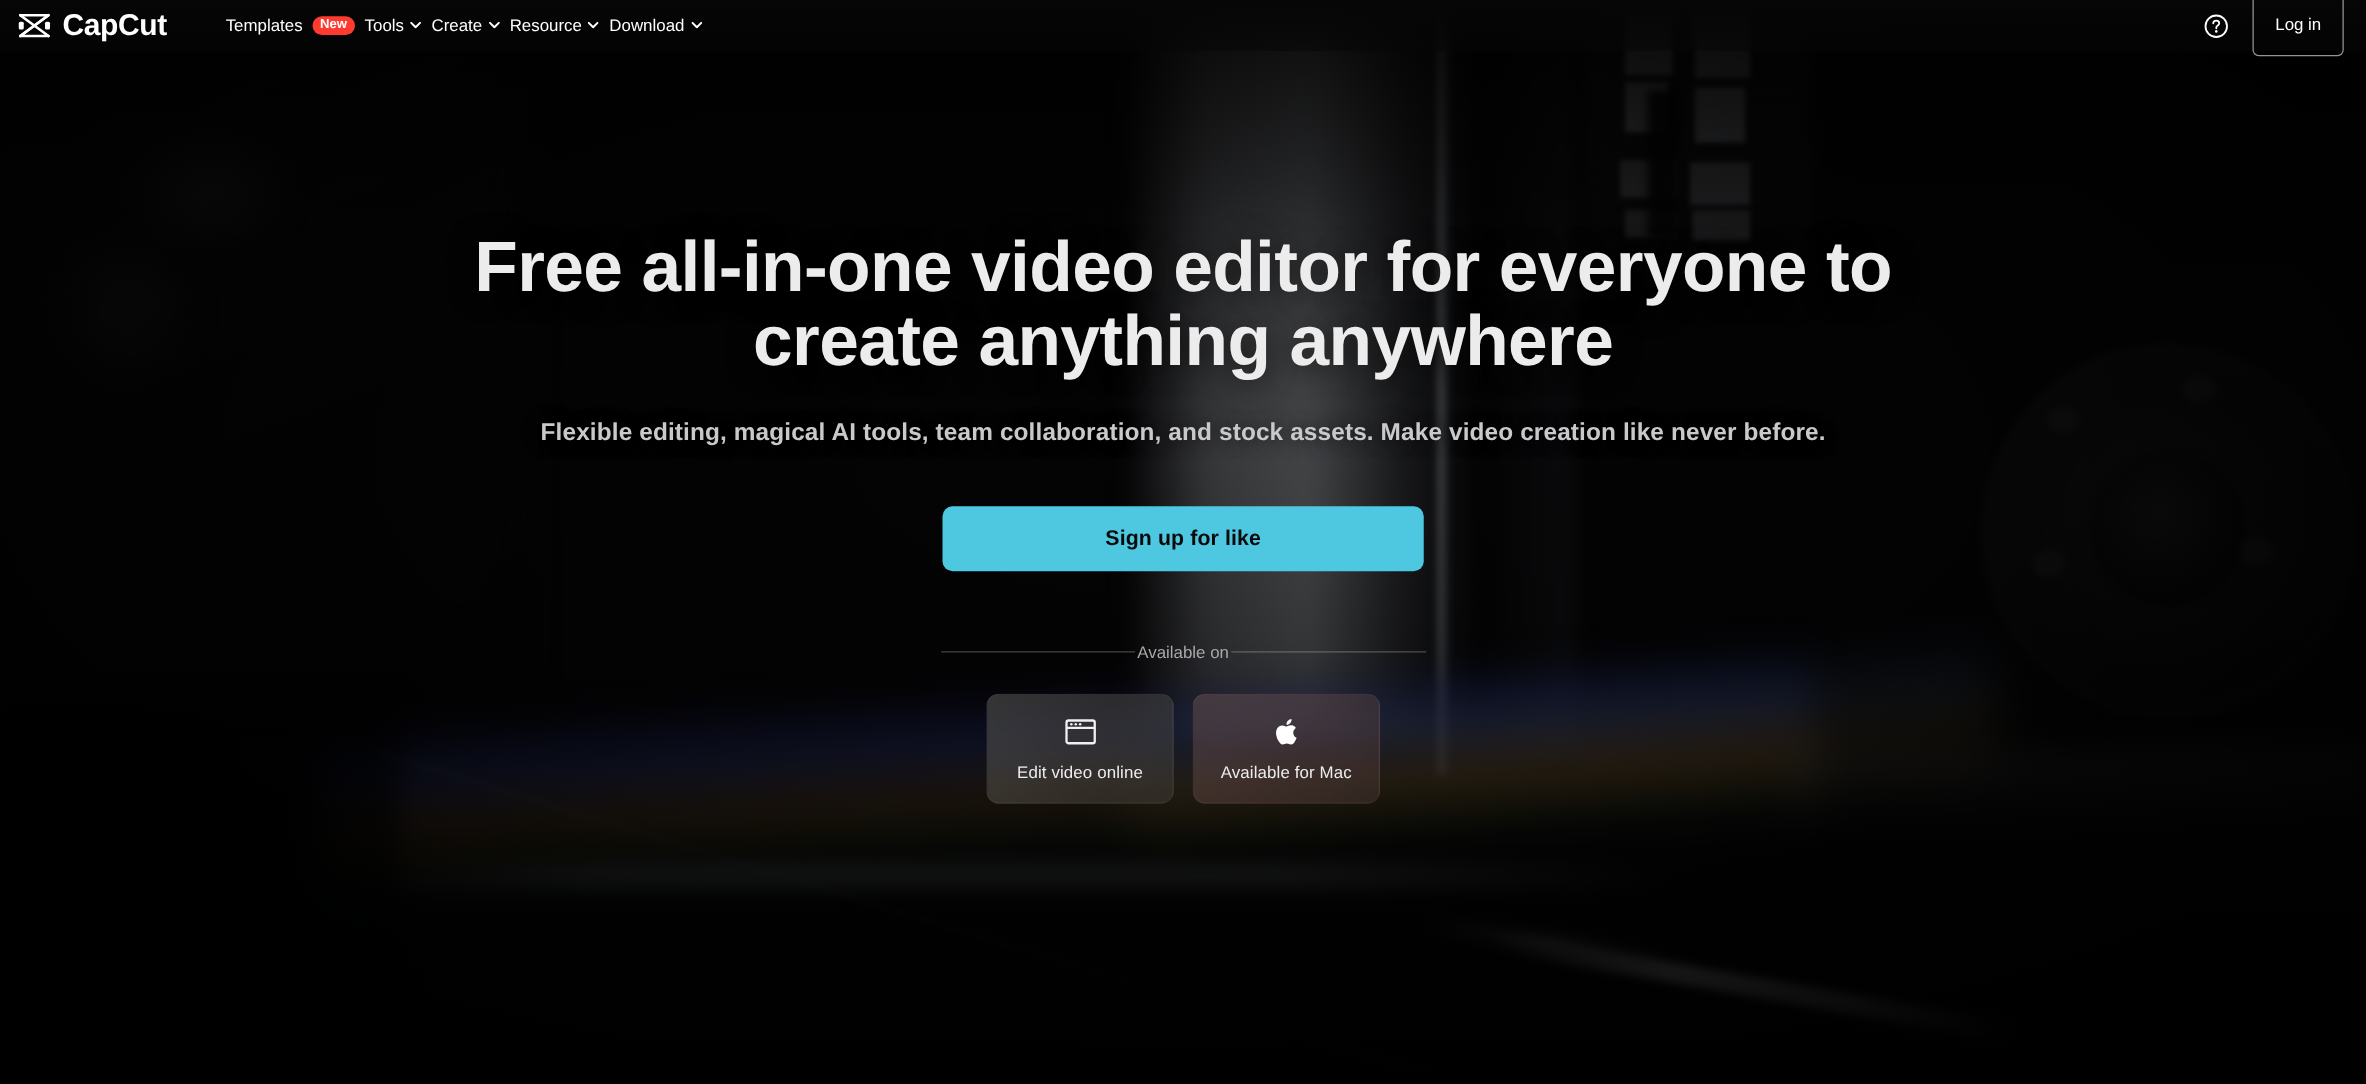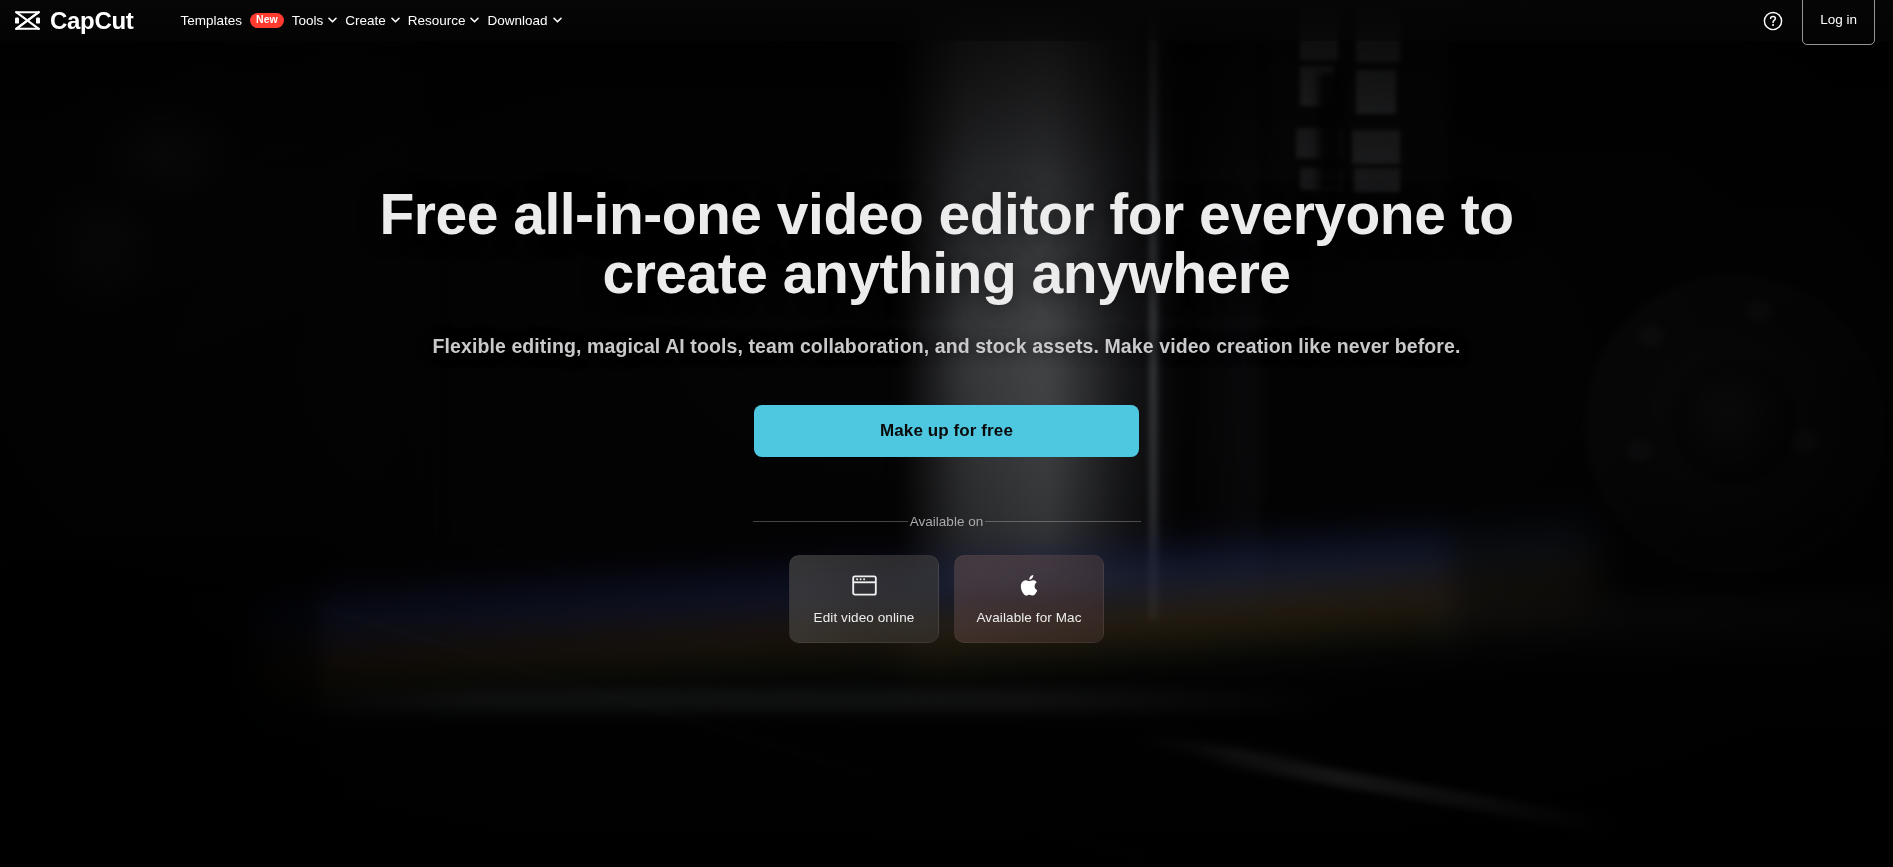--- a/index.html
+++ b/index.html
@@ -370,21 +370,21 @@
 
   <div class="hero">
 
     <h1 class="hero-title">
       <span>Free all-in-one video editor for everyone to</span><br>
       <span>create anything anywhere</span>
     </h1>
 
     <p class="hero-sub">Flexible editing, magical AI tools, team collaboration, and stock assets. Make video creation like never before.</p>
 
-    <button class="cta">Make up for free</button>
+    <button class="cta">Sign up for like</button>
 
     <div class="available">
       <span class="avail-line"></span>
       <span class="avail-text">Available on</span>
       <span class="avail-line"></span>
     </div>
 
     <div class="cards">
 
       <div class="card card-web">

